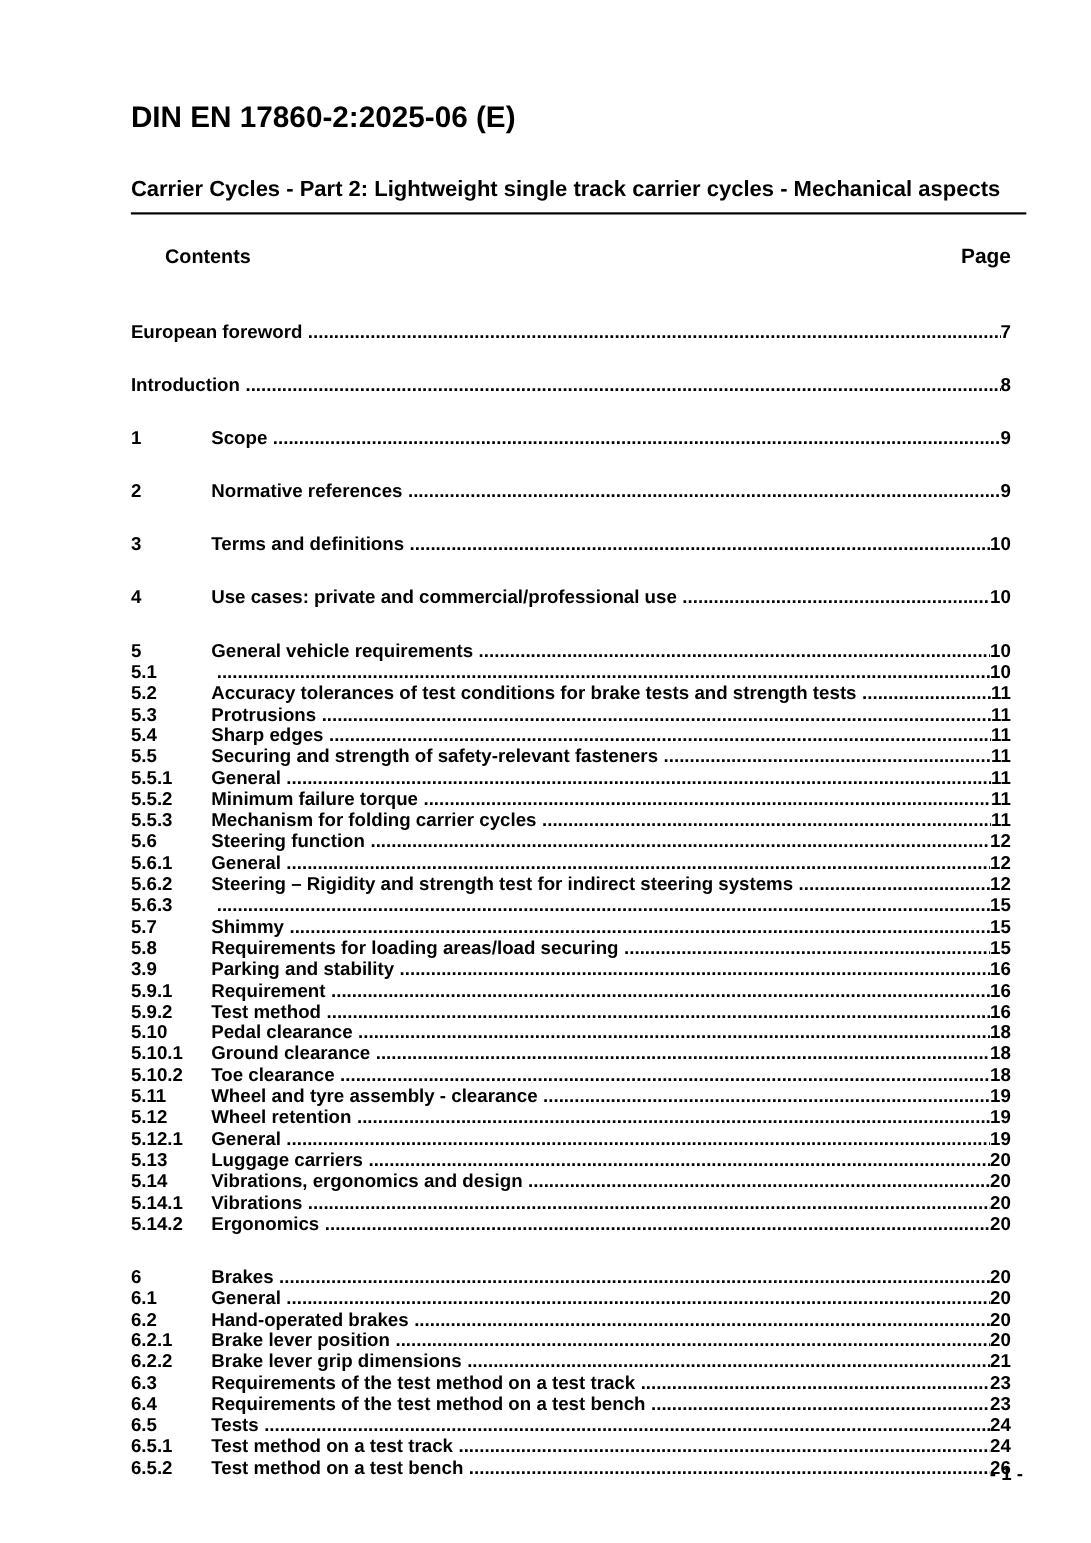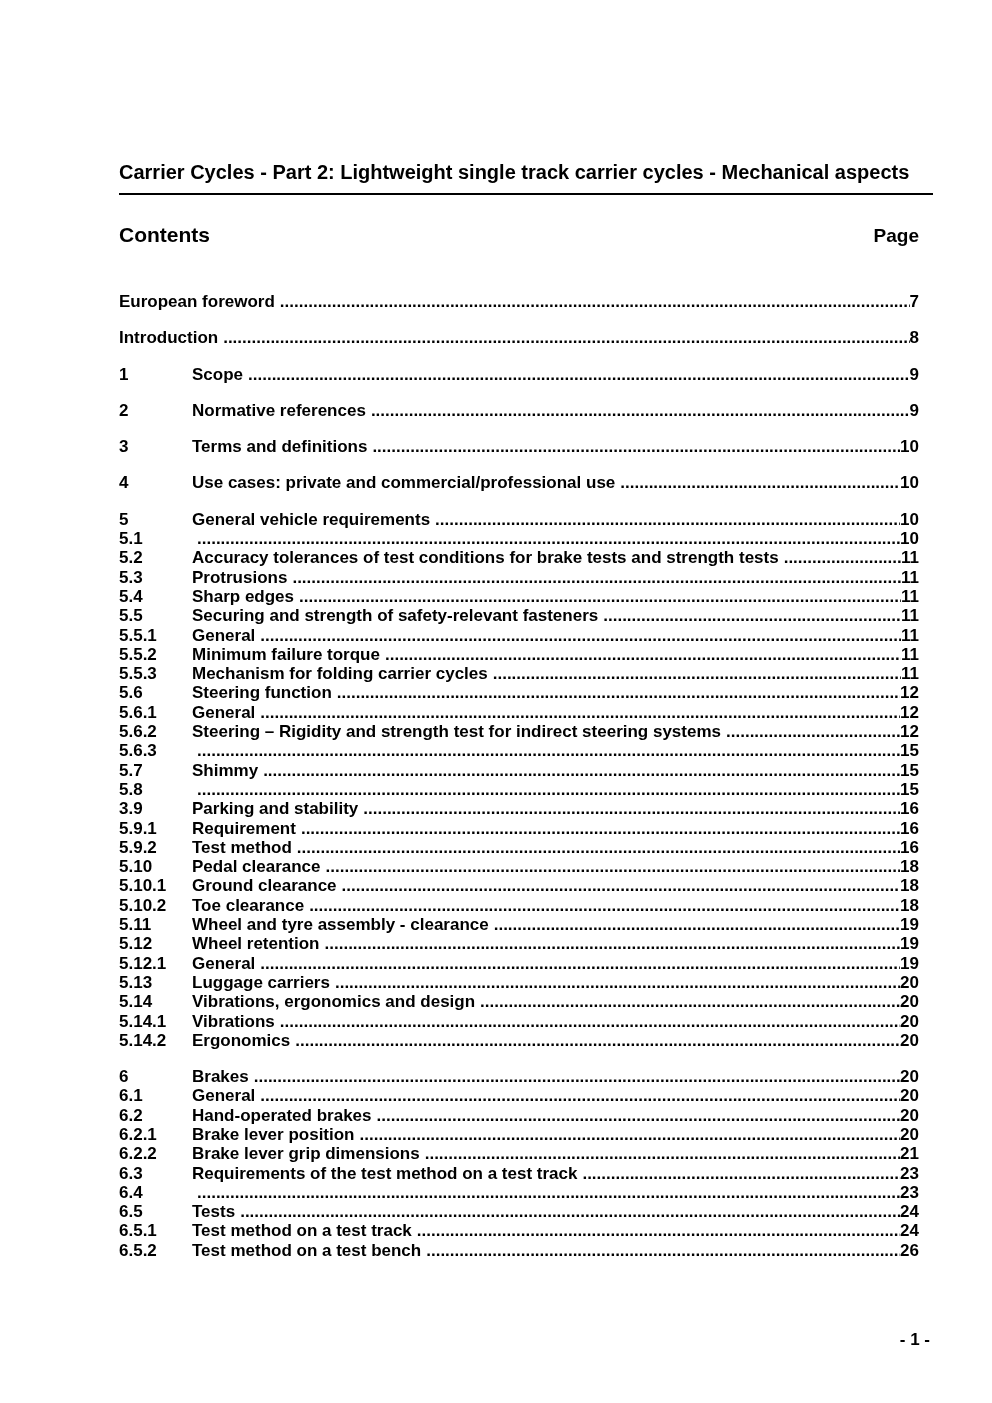--- a/index.html
+++ b/index.html
@@ -39,41 +39,42 @@
   .contents-bar {
     position: absolute;
     left: 119px;
     top: 223px;
     width: 800px;
     display: flex;
     justify-content: space-between;
     align-items: baseline;
   }
   .contents-heading {
-    font-size: 21px;
-    line-height: 1.15;
+    font-size: 18px;
+    line-height: 1.15;
+    margin-left: 31px;
   }
   .page-label {
     font-size: 19px;
     line-height: 1.15;
   }
   .toc {
     position: absolute;
     left: 119px;
     top: 292px;
     width: 800px;
   }
   .toc-row {
     display: flex;
     align-items: center;
     font-size: 17px;
     line-height: 19.3px;
     height: 19.3px;
   }
-  .toc-row.gap { margin-top: 17px; }
+  .toc-row.gap { margin-top: 29px; }
   .toc-num { flex: 0 0 73px; white-space: nowrap; }
   .toc-title { flex: 0 0 auto; white-space: nowrap; }
   .toc-leader {
     flex: 1 1 auto;
     overflow: hidden;
     white-space: nowrap;
     margin-left: 5px;
     min-width: 0;
   }
   .toc-leader::after {
@@ -88,20 +89,21 @@
     font-size: 17px;
     line-height: 1.15;
     text-align: right;
   }
 </style>
 </head>
 <body>
 
 <div class="page-root">
 
+  <div class="doc-code">DIN EN 17860-2:2025-06 (E)</div>
 
   <div class="doc-title">Carrier Cycles - Part 2: Lightweight single track carrier cycles - Mechanical aspects</div>
 
   <div class="contents-bar">
     <div class="contents-heading">Contents</div>
     <div class="page-label">Page</div>
   </div>
 
   <div class="toc" id="toc">
       <div class="toc-row no-num">
@@ -217,20 +219,21 @@
     <span class="toc-page">15</span>
   </div>
       <div class="toc-row">
     <span class="toc-num">5.7</span>
     <span class="toc-title">Shimmy</span>
     <span class="toc-leader"></span>
     <span class="toc-page">15</span>
   </div>
       <div class="toc-row">
     <span class="toc-num">5.8</span>
+    <span class="toc-title">Requirements for loading areas/load securing</span>
     <span class="toc-leader"></span>
     <span class="toc-page">15</span>
   </div>
       <div class="toc-row">
     <span class="toc-num">3.9</span>
     <span class="toc-title">Parking and stability</span>
     <span class="toc-leader"></span>
     <span class="toc-page">16</span>
   </div>
       <div class="toc-row">
@@ -336,20 +339,21 @@
     <span class="toc-page">21</span>
   </div>
       <div class="toc-row">
     <span class="toc-num">6.3</span>
     <span class="toc-title">Requirements of the test method on a test track</span>
     <span class="toc-leader"></span>
     <span class="toc-page">23</span>
   </div>
       <div class="toc-row">
     <span class="toc-num">6.4</span>
+    <span class="toc-title">Requirements of the test method on a test bench</span>
     <span class="toc-leader"></span>
     <span class="toc-page">23</span>
   </div>
       <div class="toc-row">
     <span class="toc-num">6.5</span>
     <span class="toc-title">Tests</span>
     <span class="toc-leader"></span>
     <span class="toc-page">24</span>
   </div>
       <div class="toc-row">

